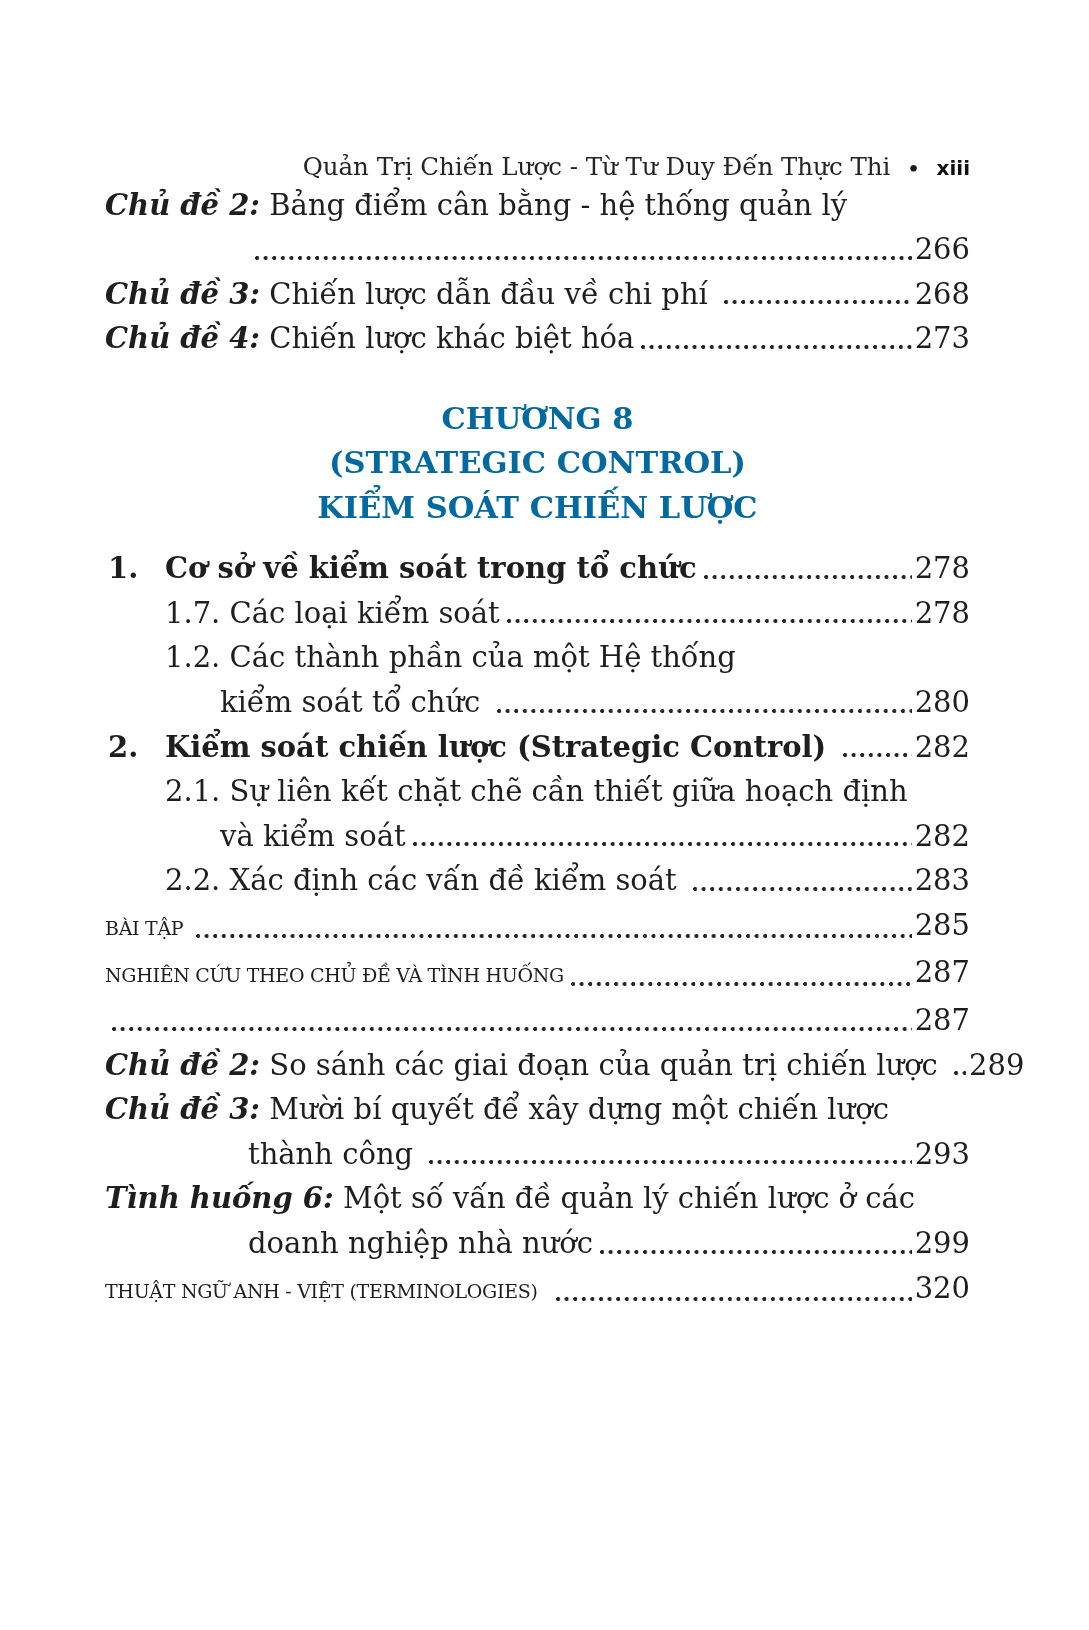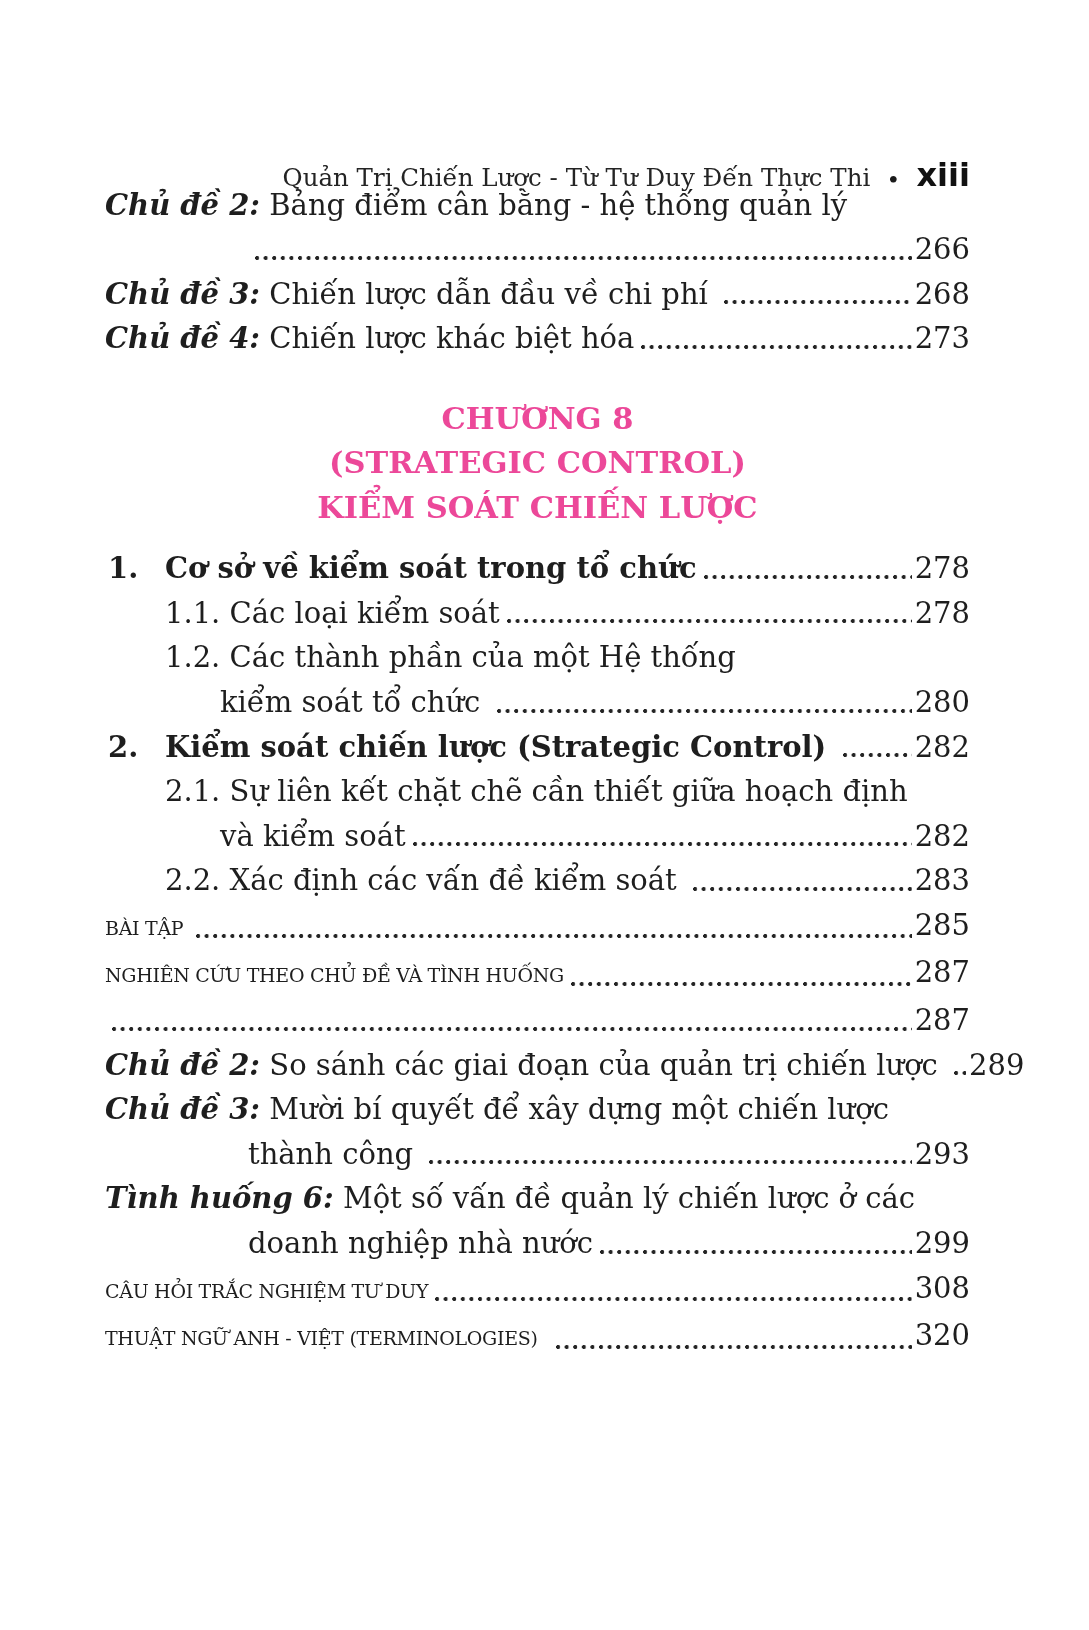--- a/index.html
+++ b/index.html
@@ -14,21 +14,21 @@
   
   .header{
     position:absolute;top:108px;left:0;right:119px;
     display:flex;justify-content:flex-end;align-items:baseline;
     white-space:pre;
   }
   .header-title{font-size:24.5px;color:#242424;}
   .header-sep{font-size:19px;margin:0 17px;color:#1a1a1a;font-weight:bold;}
   .header-folio{
     font-family:"DejaVu Sans","Liberation Sans",sans-serif;
-    font-weight:bold;font-size:32px;color:#111;margin-top:48px;
+    font-weight:bold;font-size:20px;color:#111;margin-top:48px;
   }
   
   .content{position:absolute;left:105px;top:183px;width:865px;}
   .toc-top .row{line-height:44.4px;}
   .toc-main .row{line-height:44.6px;justify-content:space-between;}
   .row{
     display:flex;align-items:baseline;
     font-size:29px;white-space:pre;
   }
   .ind-0{padding-left:0;}
@@ -44,21 +44,21 @@
   .leader{
     flex:1 1 auto;height:6px;align-self:flex-end;
     margin:0 3px 11px 7px;min-width:12px;
     background-image:radial-gradient(circle at 2.1px 3px,#242424 1.75px,rgba(0,0,0,0) 2.3px);
     background-size:8.6px 6px;background-repeat:repeat-x;background-position:left bottom;
   }
   .pg{flex:0 0 auto;font-size:29px;}
   
   .chapter{margin-top:35px;text-align:center;}
   .chapter div{
-    font-weight:bold;font-size:30.5px;line-height:44.5px;color:#ec4899;
+    font-weight:bold;font-size:30.5px;line-height:44.5px;color:#0369a1;
   }
   .toc-main{margin-top:17px;}
 </style>
 </head>
 <body>
 
 <div class="page">
 
   <div class="header">
     <span class="header-title">Quản Trị Chiến Lược - Từ Tư Duy Đến Thực Thi</span><span class="header-sep">•</span><span class="header-folio">xiii</span>
@@ -94,21 +94,21 @@
       <div>KIỂM SOÁT CHIẾN LƯỢC</div>
     </div>
 
     <div class="toc-main">
         <div class="row ind-0">
     <span class="txt"><span class="p-num">1.</span><span class="p-b">Cơ sở về kiểm soát trong tổ chức</span></span>
     <span class="leader"></span>
     <span class="pg">278</span>
   </div>
         <div class="row ind-1">
-    <span class="txt"><span class="p-n">1.1. Các loại kiểm soát</span></span>
+    <span class="txt"><span class="p-n">1.7. Các loại kiểm soát</span></span>
     <span class="leader"></span>
     <span class="pg">278</span>
   </div>
         <div class="row ind-1">
     <span class="txt"><span class="p-n">1.2. Các thành phần của một Hệ thống</span></span>
     
     
   </div>
         <div class="row ind-2">
     <span class="txt"><span class="p-n">kiểm soát tổ chức </span></span>
@@ -168,25 +168,20 @@
     <span class="txt"><span class="p-i">Tình huống 6:</span><span class="p-n"> Một số vấn đề quản lý chiến lược ở các</span></span>
     
     
   </div>
         <div class="row ind-3">
     <span class="txt"><span class="p-n">doanh nghiệp nhà nước</span></span>
     <span class="leader"></span>
     <span class="pg">299</span>
   </div>
         <div class="row ind-0">
-    <span class="txt"><span class="p-caps">CÂU HỎI TRẮC NGHIỆM TƯ DUY</span></span>
-    <span class="leader"></span>
-    <span class="pg">308</span>
-  </div>
-        <div class="row ind-0">
     <span class="txt"><span class="p-caps">THUẬT NGỮ ANH - VIỆT (TERMINOLOGIES)  </span></span>
     <span class="leader"></span>
     <span class="pg">320</span>
   </div>
       </div>
 
   </div>
 </div>
 
 </body></html>

